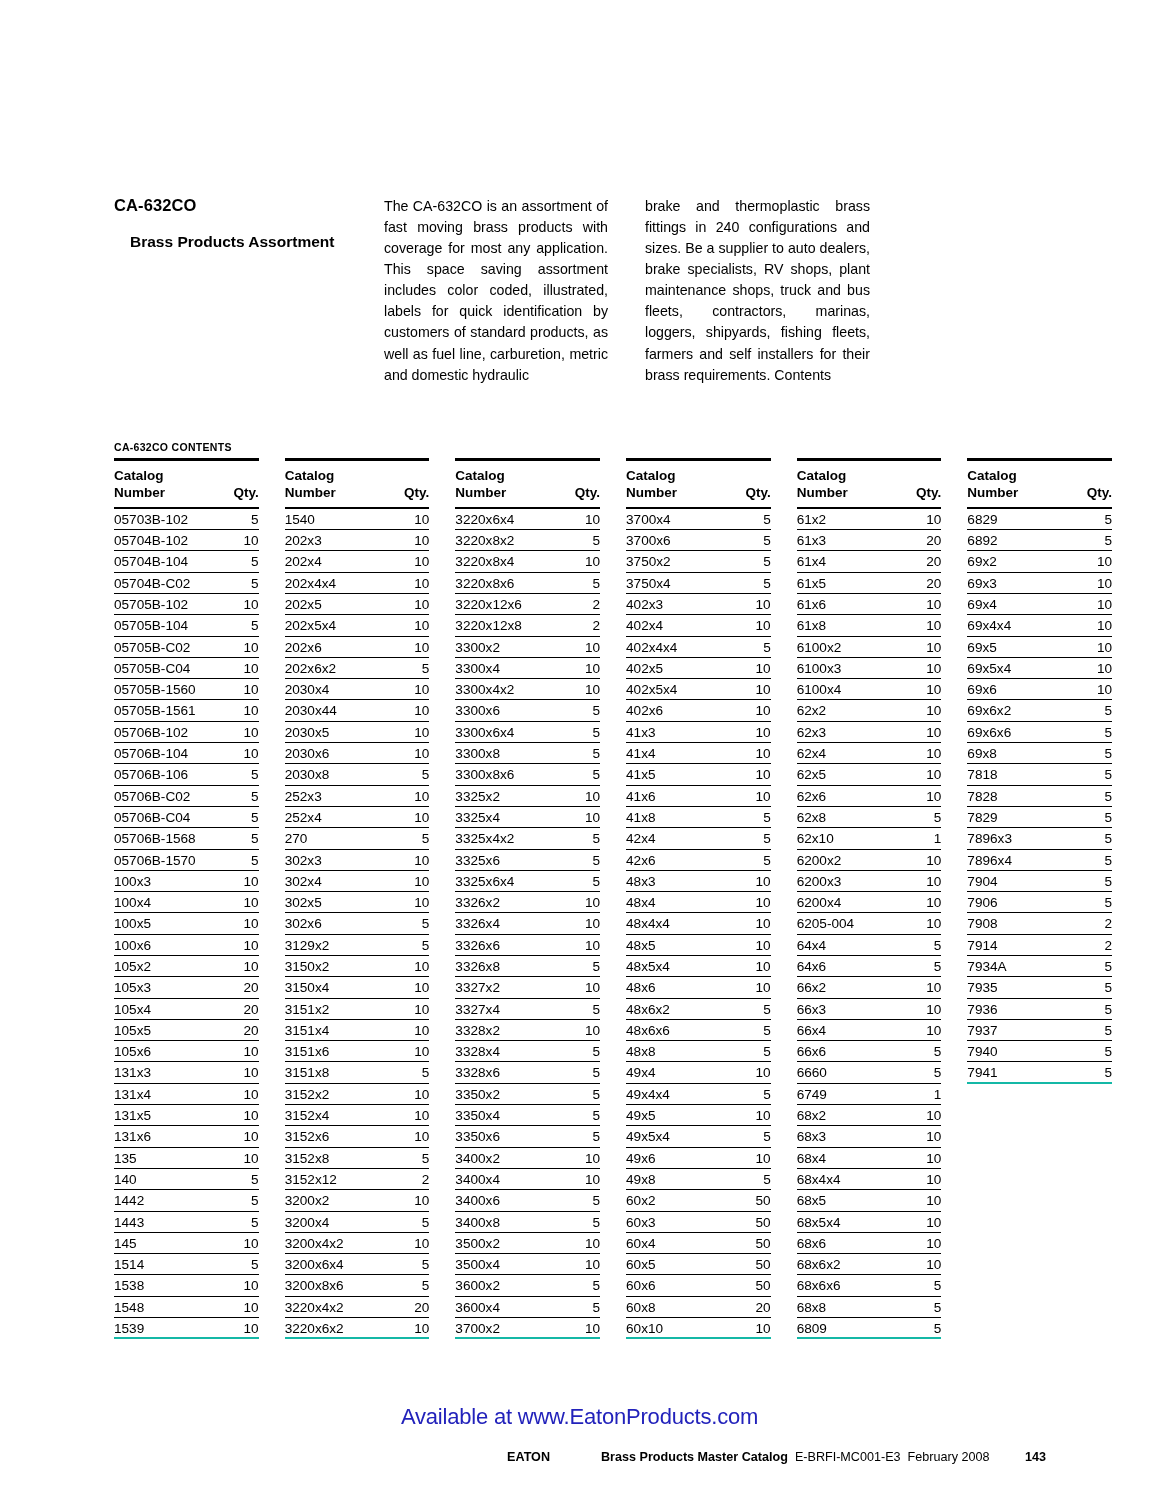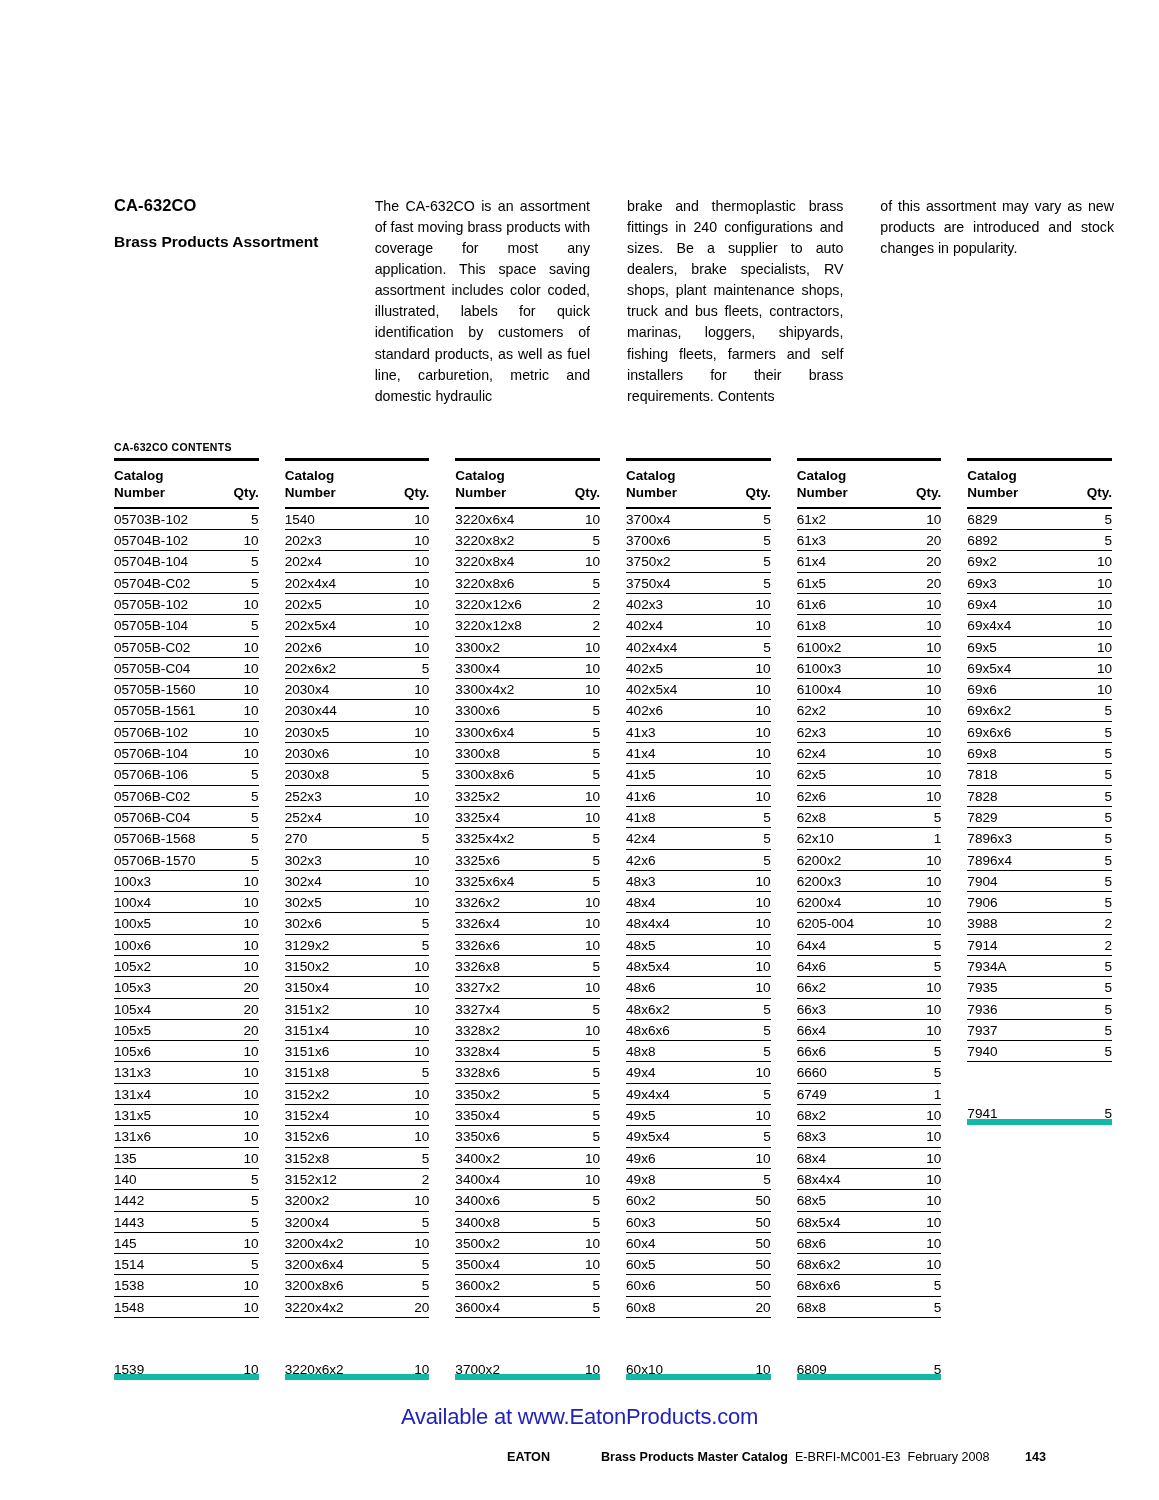--- a/index.html
+++ b/index.html
@@ -62,21 +62,21 @@
   .prod-code {
     font-size: 16.5px;
     font-weight: bold;
     margin: 0 0 16px 0;
     letter-spacing: 0.1px;
   }
   .prod-name {
     font-size: 15.5px;
     font-weight: bold;
     line-height: 1.45;
-    margin: 0;
+    margin: 16px;
   }
   .body-text {
     font-size: 14.2px;
     line-height: 1.485;
     margin: 0;
     text-align: justify;
     -webkit-hyphens: none;
     hyphens: none;
   }
 
@@ -137,21 +137,21 @@
     font-size: 13.6px;
     line-height: 1;
     padding: 4px 0 4px 0;
     border-bottom: 1px solid #000;
     height: 21.3px;
     box-sizing: border-box;
   }
   .trow .cell-num { white-space: nowrap; }
   .trow .cell-qty { white-space: nowrap; }
   .trow.blank { border-bottom: none; }
-  .trow.lastrow { border-bottom: 6px solid #14b8a6; margin-top: 41px; }
+  .trow.lastrow { border-bottom: 2px solid #14b8a6; }
 
   
   .weblink {
     position: absolute;
     left: 0;
     right: 0;
     top: 1404px;
     text-align: center;
     color: #2222bb;
     font-size: 22px;
@@ -178,23 +178,20 @@
       <div class="prod-code">CA-632CO</div>
       <div class="prod-name">Brass Products
 Assortment</div>
     </div>
     <div class="intro-col c1">
       <p class="body-text">The CA-632CO is an assortment of fast moving brass products with coverage for most any application. This space saving assortment includes color coded, illustrated, labels for quick identification by customers of standard products, as well as fuel line, carburetion, metric and domestic hydraulic</p>
     </div>
     <div class="intro-col c2">
       <p class="body-text">brake and thermoplastic brass fittings in 240 configurations and sizes. Be a supplier to auto dealers, brake specialists, RV shops, plant maintenance shops, truck and bus fleets, contractors, marinas, loggers, shipyards, fishing fleets, farmers and self installers for their brass requirements. Contents</p>
     </div>
-    <div class="intro-col c3">
-      <p class="body-text">of this assortment may vary as new products are introduced and stock changes in popularity.</p>
-    </div>
   </div>
 
   <div class="table-caption">CA-632CO CONTENTS</div>
 
   <div class="table-area" id="table-area">
       <div class="tcol">
         <div class="rule-top"></div>
         <div class="thead">
           <div class="th-cat">Catalog
 Number</div>
@@ -1096,21 +1093,21 @@
         </div>
         <div class="trow">
           <span class="cell-num">7904</span>
           <span class="cell-qty">5</span>
         </div>
         <div class="trow">
           <span class="cell-num">7906</span>
           <span class="cell-qty">5</span>
         </div>
         <div class="trow">
-          <span class="cell-num">3988</span>
+          <span class="cell-num">7908</span>
           <span class="cell-qty">2</span>
         </div>
         <div class="trow">
           <span class="cell-num">7914</span>
           <span class="cell-qty">2</span>
         </div>
         <div class="trow">
           <span class="cell-num">7934A</span>
           <span class="cell-qty">5</span>
         </div>

